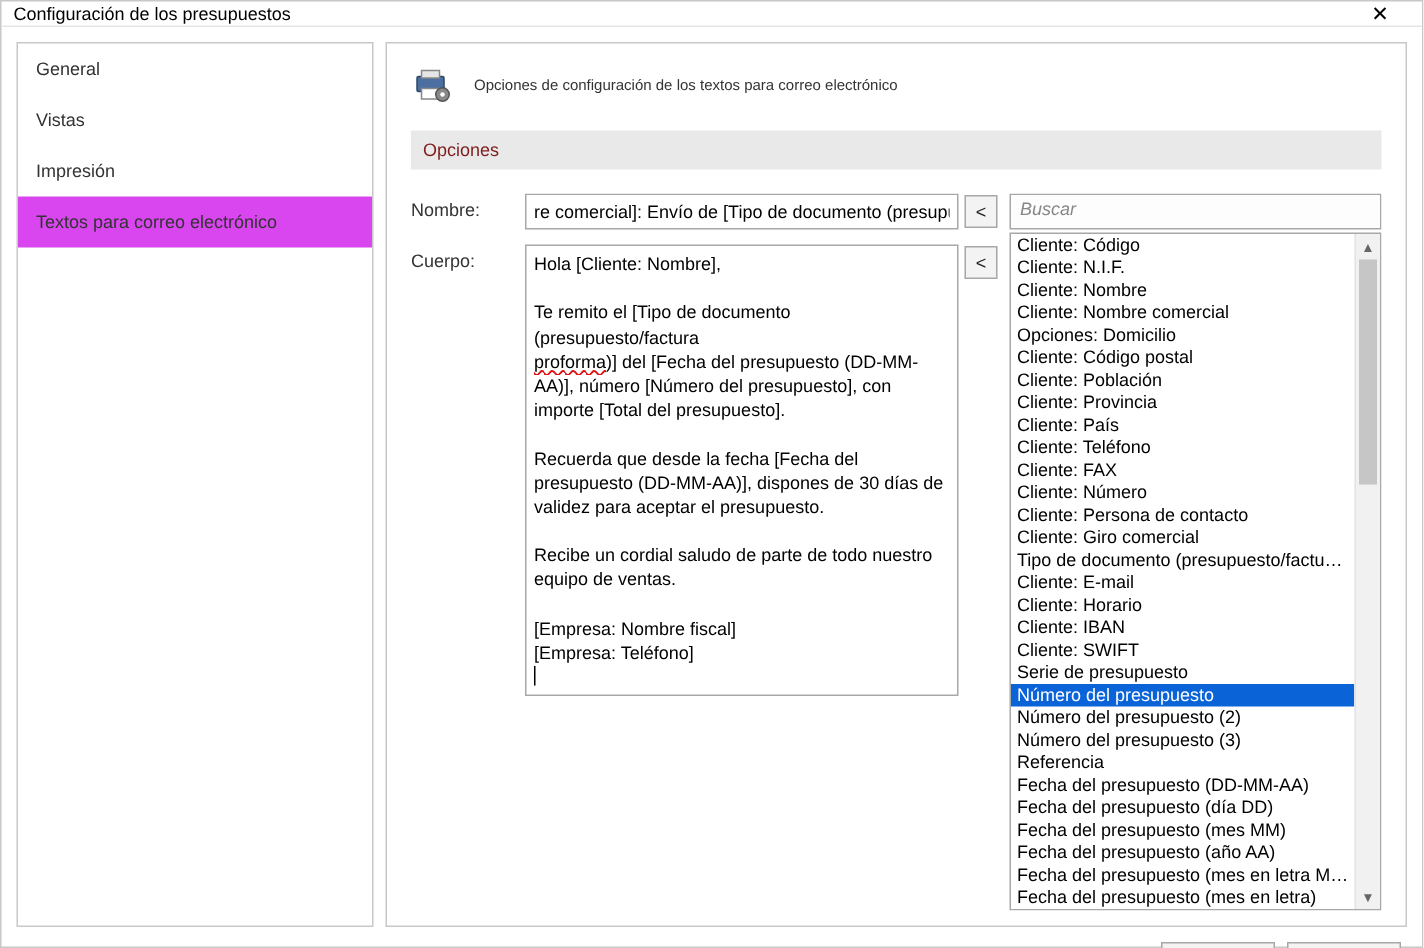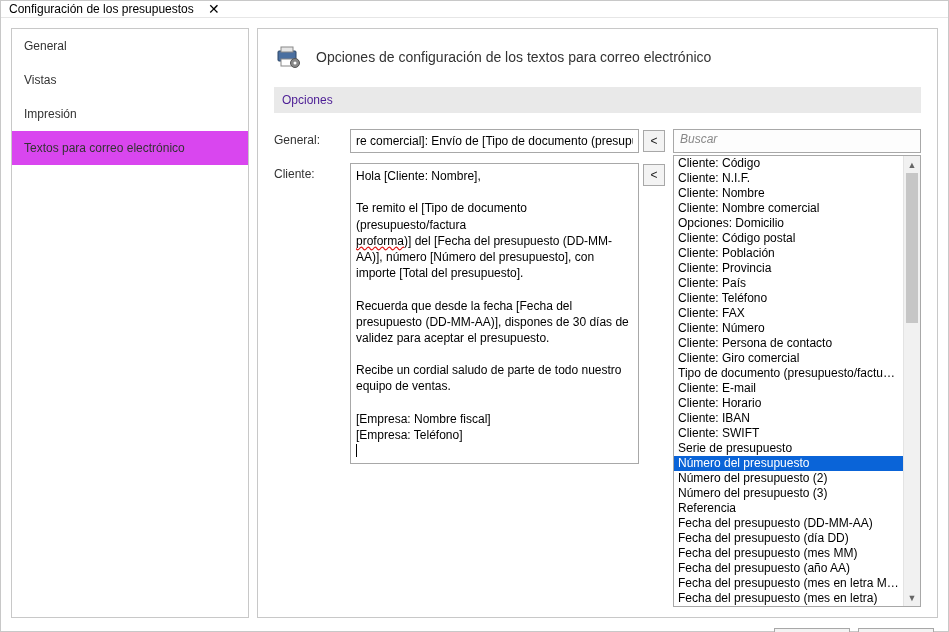--- a/index.html
+++ b/index.html
@@ -3,44 +3,44 @@
 <meta charset="utf-8">
 <style>
   * { box-sizing: border-box; font-family: "Segoe UI", Tahoma, sans-serif; font-size: 12px; }
   html, body { margin: 0; padding: 0; background: #fff; }
   .window {
     width: 949px; height: 632px; border: 1px solid #c8c8c8; background: #fff;
     display: flex; flex-direction: column; position: relative;
   }
   .titlebar {
     height: 30px; display: flex; align-items: center; padding: 0 8px;
-    border-bottom: 1px solid #e6e6e6; 
+    border-bottom: 1px solid #e6e6e6; justify-content: space-between;
   }
   .titlebar .title { color: #000; }
   .titlebar .close { width: 40px; text-align: center; color: #000; font-size: 14px; cursor: default;}
   .body {
     flex: 1; display: flex; padding: 10px; gap: 8px;
   }
   .sidebar {
     width: 238px; border: 1px solid #c8c8c8; background: #fff;
   }
   .sidebar-item {
     padding: 10px 12px; color: #333; cursor: default;
   }
   .sidebar-item.selected { background: #d946ef; }
   .main {
     flex: 1; border: 1px solid #c8c8c8; background: #fff; padding: 16px 16px 10px 16px;
     display: flex; flex-direction: column; overflow: hidden;
   }
   .header {
     display: flex; align-items: center; gap: 14px; margin-bottom: 18px;
   }
-  .header .h-title { font-size: 14px; color: #333; text-align: right; }
+  .header .h-title { font-size: 10px; color: #333; text-align: right; }
   .section-title {
-    background: #e9e9e9; padding: 6px 8px; color: #4c1d95; margin-bottom: 16px;
+    background: #e9e9e9; padding: 6px 8px; color: #7f1d1d; margin-bottom: 16px;
   }
   .content-row {
     display: flex; gap: 8px; flex: 1; overflow: hidden;
   }
   .left-col { flex: 1; display: flex; flex-direction: column; gap: 10px; }
   .row { display: flex; align-items: flex-start; gap: 4px; }
   .label-cell { width: 72px; color: #333; padding-top: 4px; white-space: nowrap; }
   .input-text {
     flex: 1; height: 24px; border: 1px solid #a8a8a8; padding: 2px 5px; color: #000; outline: none;
     background: #fff;
@@ -130,27 +130,27 @@
         <span class="h-title">Opciones de configuración de los textos para correo electrónico</span>
       </div>
 
       <div class="section-title">Opciones</div>
 
       <div class="content-row">
 
         <div class="left-col">
 
           <div class="row">
-            <div class="label-cell">General:</div>
+            <div class="label-cell">Nombre:</div>
             <input class="input-text" value="re comercial]: Envío de [Tipo de documento (presupu" style="">
             <div class="small-btn">&lt;</div>
           </div>
 
           <div class="row" style="flex:1;">
-            <div class="label-cell">Cliente:</div>
+            <div class="label-cell">Cuerpo:</div>
             <div class="textarea-wrap">
               <div class="textarea" id="body-textarea"><div>Hola [Cliente: Nombre],</div><div>&nbsp;</div><div>Te remito el [Tipo de documento (presupuesto/factura </div><div><span class="squiggle">proforma</span>)] del [Fecha del presupuesto (DD-MM-AA)], número [Número del presupuesto], con importe [Total del presupuesto].</div><div>&nbsp;</div><div>Recuerda que desde la fecha [Fecha del presupuesto (DD-MM-AA)], dispones de 30 días de validez para aceptar el presupuesto.</div><div>&nbsp;</div><div>Recibe un cordial saludo de parte de todo nuestro equipo de ventas.</div><div>&nbsp;</div><div>[Empresa: Nombre fiscal]</div><div>[Empresa: Teléfono]</div><div class="cursor-line"></div></div>
               <div style="display:flex;flex-direction:column;">
                 <div class="small-btn">&lt;</div>
               </div>
             </div>
           </div>
 
         </div>
 

